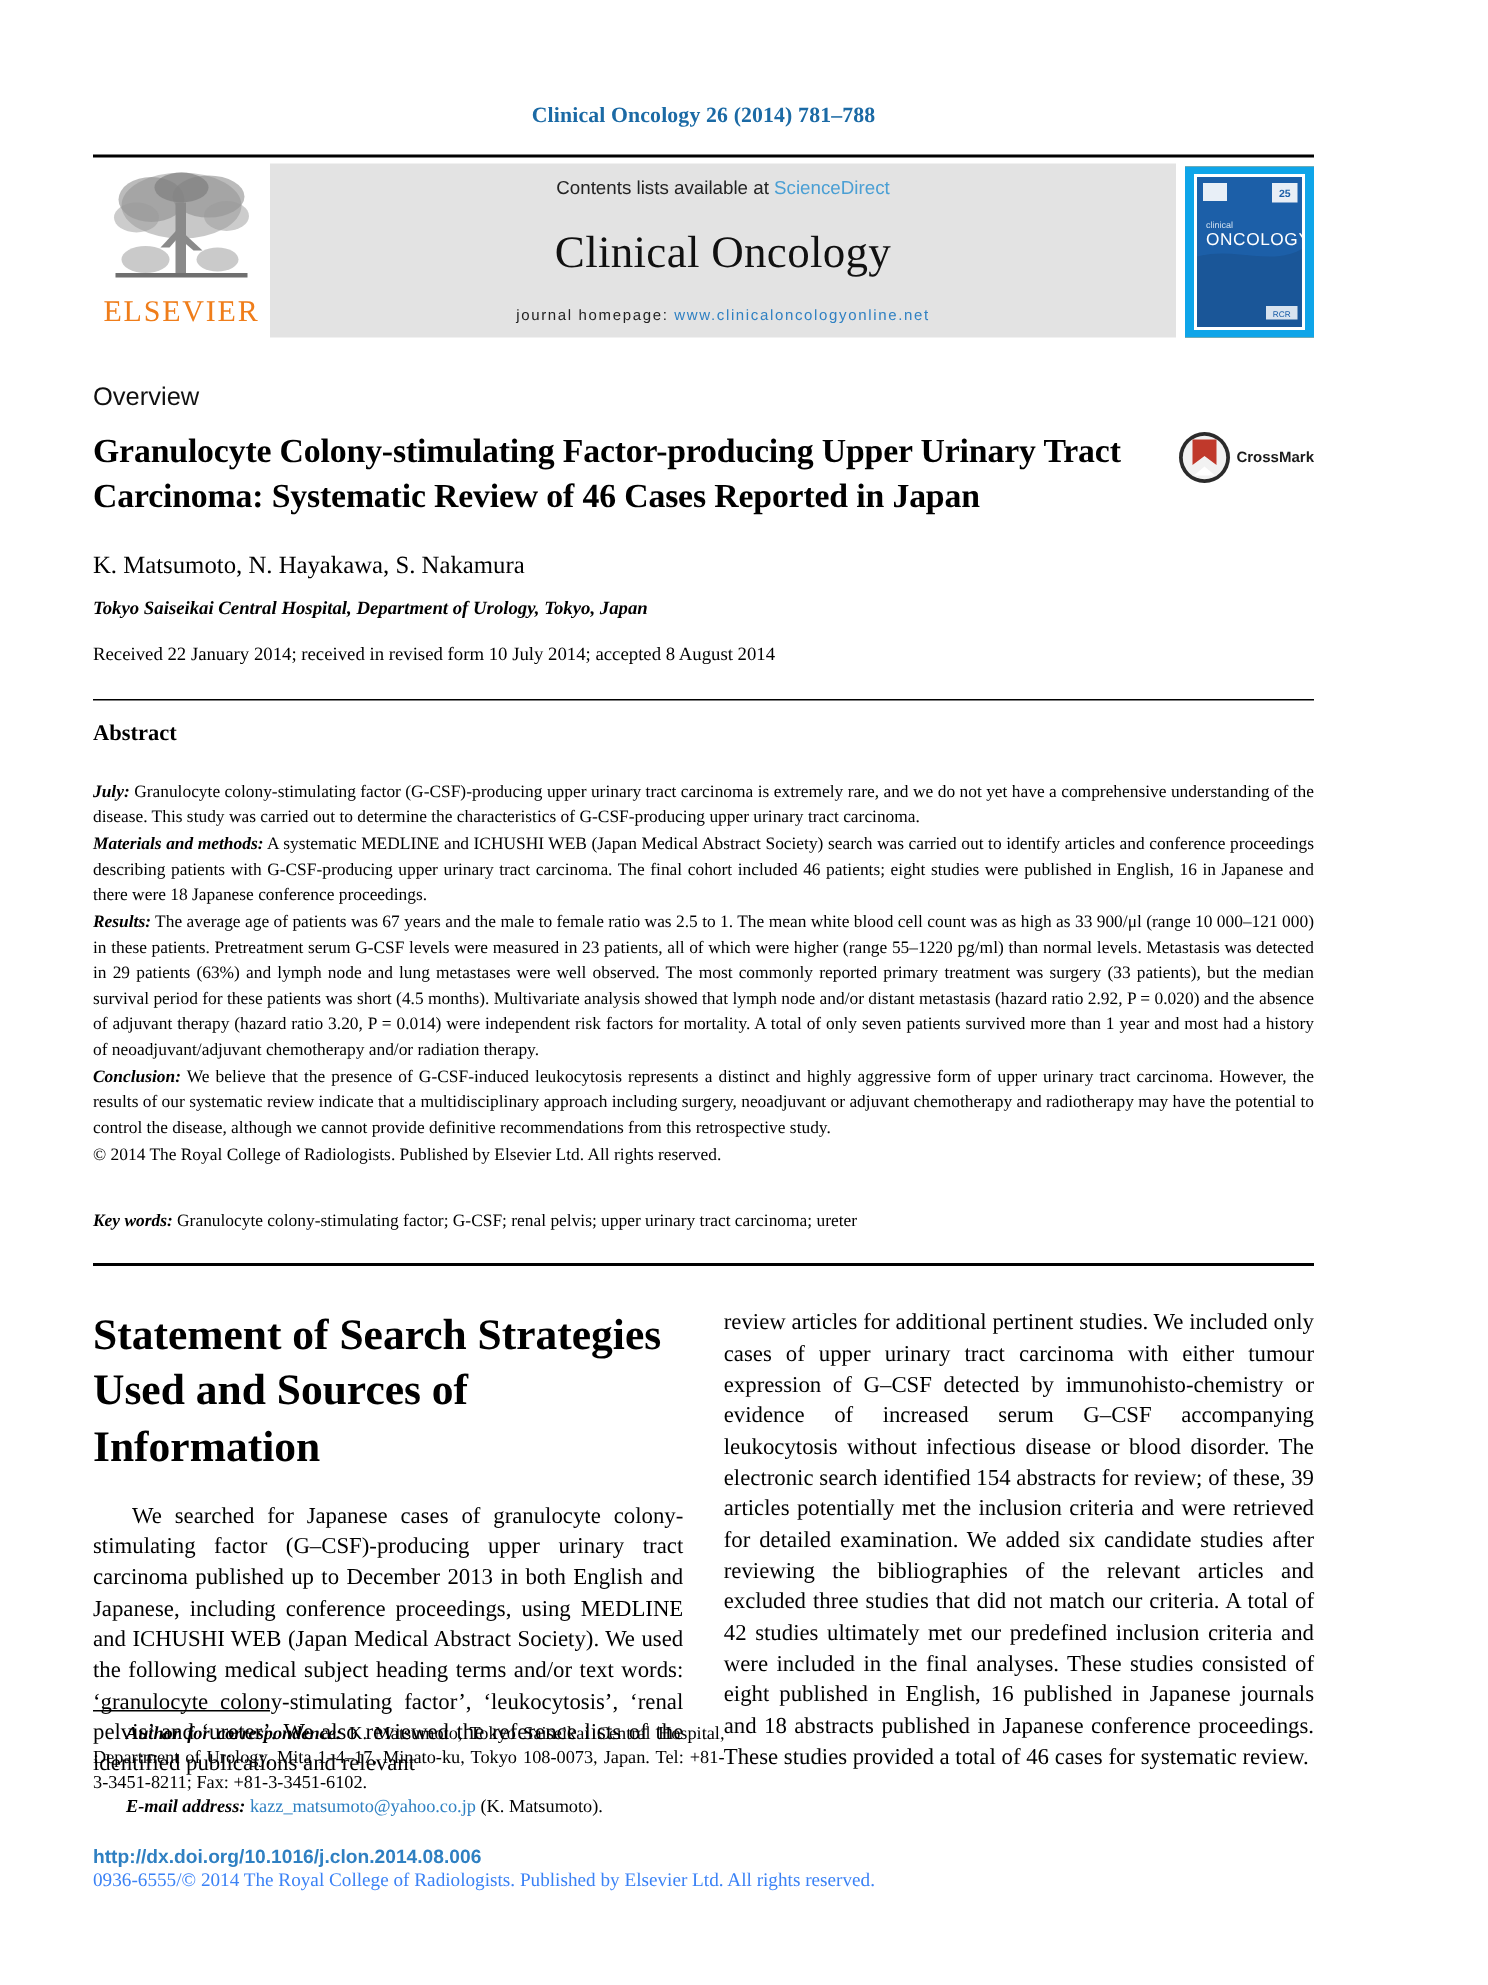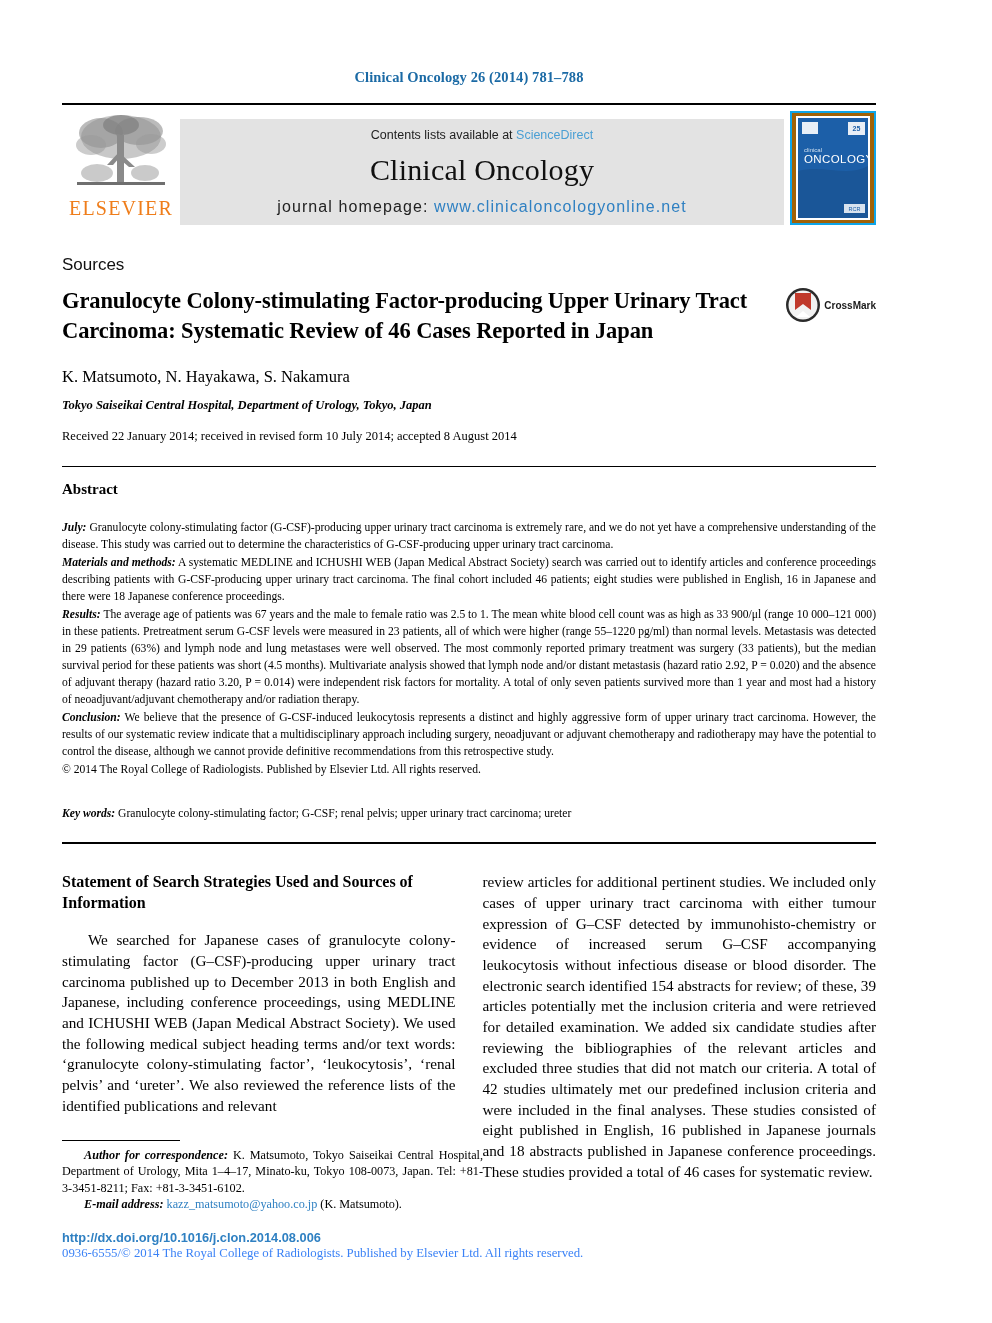--- a/index.html
+++ b/index.html
@@ -57,21 +57,21 @@
     color: #ef7d1a;
     font-family: "Liberation Serif", serif;
     font-size: 20px;
     letter-spacing: 1.2px;
     line-height: 1;
     margin-top: 1px;
   }
   .masthead-center {
     flex: 1 1 auto;
     background: #e3e3e3;
-    margin: 14px 0 4px 0;
+    margin: 4px 0 4px 0;
     display: flex;
     flex-direction: column;
     align-items: center;
     justify-content: space-between;
     padding: 9px 0 9px 0;
     box-sizing: border-box;
   }
   .contents-line {
     font-family: "Liberation Sans", sans-serif;
     font-size: 12.5px;
@@ -82,30 +82,30 @@
   }
   .journal-title {
     font-family: "Liberation Serif", serif;
     font-size: 30px;
     color: #111;
     line-height: 1;
     letter-spacing: .2px;
   }
   .homepage-line {
     font-family: "Liberation Sans", sans-serif;
-    font-size: 16px;
+    font-size: 10px;
     letter-spacing: 1.1px;
     color: #222;
   }
   .homepage-line .url { color: #2f80c2; }
   .cover-thumb {
     width: 86px;
     flex: 0 0 86px;
     margin: 6px 0 4px 6px;
-    border: 2px solid #0ea5e9;
+    border: 6px solid #0ea5e9;
     background: #a16207;
     display: flex;
     align-items: center;
     justify-content: center;
     box-sizing: border-box;
     text-decoration: underline;
   }
 
   
   .article-head { margin-top: 26px; position: relative; }
@@ -200,21 +200,21 @@
   
   .body-cols {
     margin-top: 28px;
     display: flex;
     gap: 27px;
   }
   .col { width: 421px; }
   .section-heading {
     font-family: "Liberation Serif", serif;
     font-weight: bold;
-    font-size: 16px;
+    font-size: 29px;
     line-height: 1.28;
     margin: 0 0 17px 0;
   }
   .body-p {
     font-family: "Liberation Serif", serif;
     font-size: 15.2px;
     line-height: 1.36;
     text-align: justify;
     margin: 0;
     text-indent: 26px;
@@ -308,21 +308,21 @@
         <text x="60.5" y="15" font-family="Liberation Sans, sans-serif" font-size="7" fill="#1c5fa8" text-anchor="middle" font-weight="bold">25</text>
         <text x="8" y="36" font-family="Liberation Sans, sans-serif" font-size="6" fill="#cfe0f0">clinical</text>
         <text x="8" y="47" font-family="Liberation Sans, sans-serif" font-size="11.5" fill="#ffffff" letter-spacing="0.4">ONCOLOGY</text>
         <rect x="48" y="88" width="21" height="9" fill="#d8e3ef"></rect>
         <text x="58.5" y="95" font-family="Liberation Sans, sans-serif" font-size="5.5" fill="#1c5fa8" text-anchor="middle">RCR</text>
       </svg>
     </div>
   </div>
 
   <div class="article-head">
-    <div class="doc-type">Sources</div>
+    <div class="doc-type">Overview</div>
     <div class="article-title">Granulocyte Colony-stimulating Factor-producing Upper Urinary Tract Carcinoma: Systematic Review of 46 Cases Reported in Japan</div>
 
     <div class="crossmark">
       <svg width="36" height="36" viewBox="0 0 36 36">
         <circle cx="18" cy="18" r="17" fill="#2b2b2b"></circle>
         <circle cx="18" cy="18" r="14.5" fill="#f2f2f2"></circle>
         <path d="M10 6 h16 v17 l-8 -6 l-8 6 Z" fill="#c0392b"></path>
         <path d="M18 24 l7 6 h-14 Z" fill="#ffffff"></path>
       </svg>
       <span class="crossmark-word">CrossMark</span>

